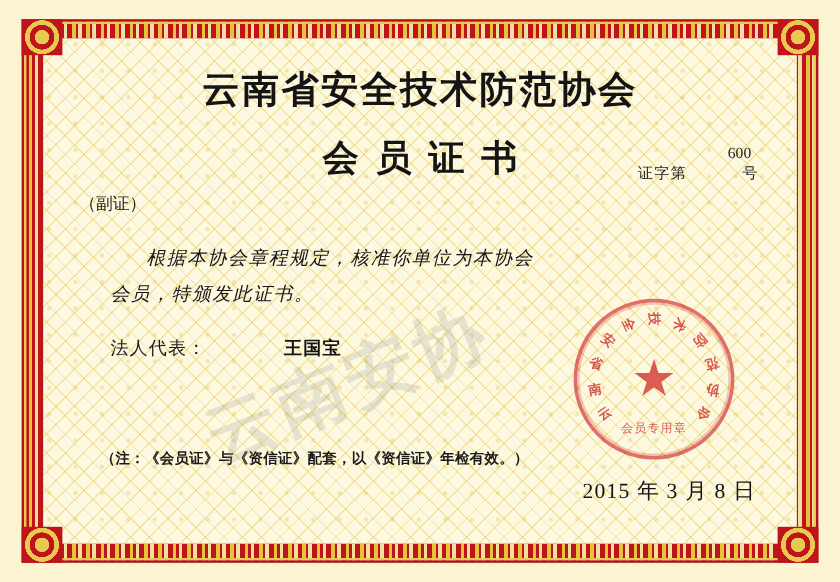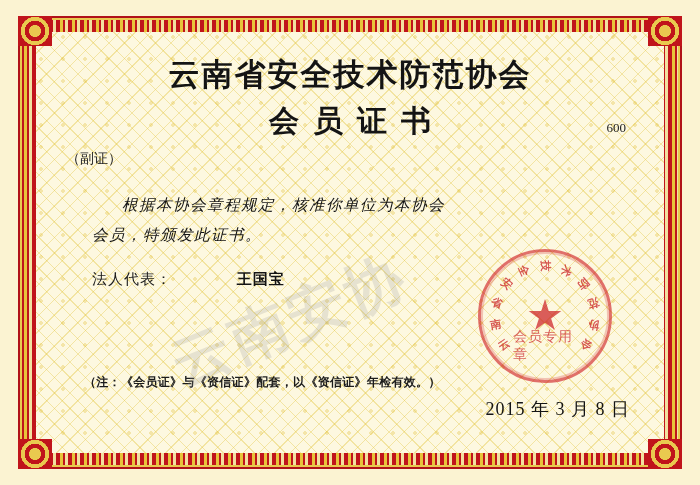--- a/index.html
+++ b/index.html
@@ -103,21 +103,21 @@
     letter-spacing: 2px;
     margin-top: 12px;
     color: #141414;
     font-family: "Liberation Serif", "DejaVu Serif", serif;
   }
   .title-sub {
     text-align: center;
     font-size: 30px;
     font-weight: bold;
     letter-spacing: 14px;
-    margin-top: 5px;
+    margin-top: 16px;
     text-indent: 14px;
     color: #141414;
   }
   .title-note {
     text-align: left;
     font-size: 14px;
     margin-top: 8px;
     color: #222;
   }
 
@@ -236,21 +236,21 @@
     margin-left: -17px;
     margin-top: -17px;
     background: rgba(203,26,31,0.82);
     clip-path: polygon(50% 0%, 61% 35%, 98% 35%, 68% 57%, 79% 91%, 50% 70%, 21% 91%, 32% 57%, 2% 35%, 39% 35%);
   }
   .seal-bottom {
     position: absolute;
     left: 50%;
     bottom: 16px;
     transform: translateX(-50%);
-    font-size: 14px;
+    font-size: 10px;
     color: rgba(200,25,30,0.8);
     letter-spacing: 1px;
   }
 
   
   .watermark {
     position: absolute;
     left: 130px;
     top: 250px;
     font-size: 58px;
@@ -276,20 +276,25 @@
   <div class="corner br"></div>
 
   <div class="inner-area">
     <div class="content">
 
       <div class="title-main">云南省安全技术防范协会</div>
       <div class="title-sub">会员证书</div>
       <div class="title-note">（副证）</div>
 
       <div class="cert-no-value">600</div>
+      <div class="cert-no-row">
+        <span>证字第</span>
+        <span style="display:inline-block;width:38px"></span>
+        <span>号</span>
+      </div>
 
 
       <div class="body-text">
         <div><span class="indent"></span><span>根据本协会章程规定，核准你单位为本协会</span></div>
         <div>会员，特颁发此证书。</div>
       </div>
 
       <div class="rep-row">
         <span>法人代表：</span>
         <span class="rep-name">王国宝</span>

